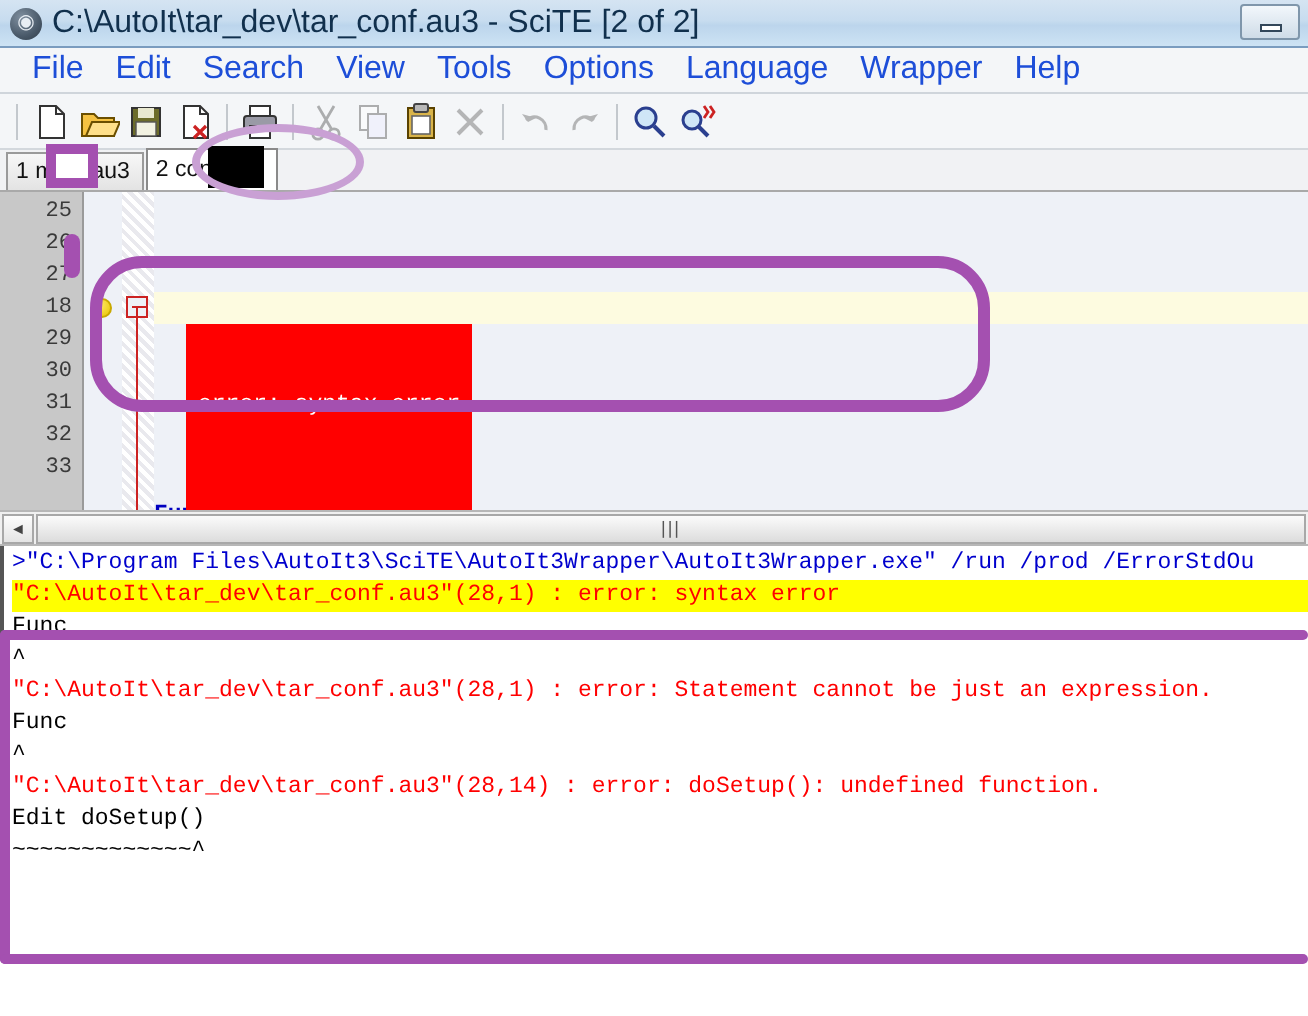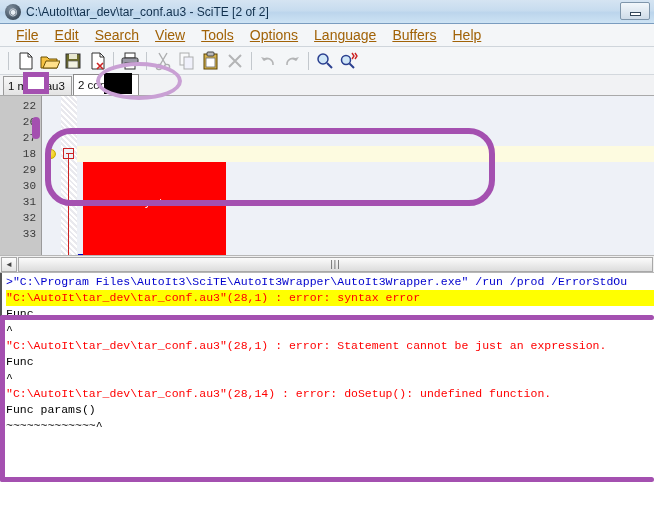--- a/index.html
+++ b/index.html
@@ -22,21 +22,21 @@
   }
   #app-icon{
     width:16px;height:16px;margin-left:5px;margin-right:5px;
     border-radius:50%;
     background:radial-gradient(circle at 35% 30%, #7f8f9f 0%, #4a5a6a 60%, #2f3b47 100%);
     display:flex;align-items:center;justify-content:center;
     color:#e8eef4;font-size:10px;line-height:1;
     flex:0 0 auto;
   }
   #title-text{
-    font-size:12px; color:#11304d;
+    font-size:16px; color:#11304d;
     font-family:"Liberation Sans", sans-serif;
     white-space:nowrap;
   }
   #min-button{
     position:absolute; right:4px; top:2px;
     width:30px;height:18px;
     background:linear-gradient(to bottom,#f2f7fb,#cfdce8);
     border:1px solid #7f96ab; border-radius:2px;
     display:flex;align-items:flex-end;justify-content:center;
     padding-bottom:3px;
@@ -45,24 +45,23 @@
 
   
   #menubar{
     height:23px;
     background:#f4f6f8;
     border-bottom:1px solid #cfd5db;
     display:flex; align-items:center;
     padding-left:8px;
   }
   #menubar .mi{
-    font-size:14px; color:#a16207;
+    font-size:16px; color:#1d4ed8;
     padding:2px 8px;
     white-space:nowrap;
-    text-decoration:underline;
   }
 
   
   #toolbar{
     height:28px;
     background:#f4f6f8;
     border-bottom:1px solid #d3d8dd;
     display:flex; align-items:center;
     padding-left:4px;
   }
@@ -143,21 +142,21 @@
   }
   .fold-box:before{
     content:"";position:absolute;left:2px;top:4px;width:7px;height:1px;background:#cc2222;
   }
   .bookmark{
     position:absolute;left:46px;top:53px;width:10px;height:10px;border-radius:50%;
     background:radial-gradient(circle at 35% 30%,#ffe96a,#e8c400);
     border:1px solid #c9a900;
   }
   .err-block{
-    position:absolute;left:83px;top:66px;
+    position:absolute;left:93px;top:66px;
     background:#ff0000;color:#ffffff;
     font-family:"Liberation Mono", monospace;
     font-size:11.5px;
     padding:1px 6px 2px 6px;
     white-space:pre;
     line-height:16px;
   }
   .kw{color:#0000c0;font-weight:bold;}
   .fn{color:#000000;}
   .paren{color:#ff0000;}
@@ -235,21 +234,21 @@
 </div>
 
 <div id="menubar">
   <div class="mi">File</div>
   <div class="mi">Edit</div>
   <div class="mi">Search</div>
   <div class="mi">View</div>
   <div class="mi">Tools</div>
   <div class="mi">Options</div>
   <div class="mi">Language</div>
-  <div class="mi">Buffers</div>
+  <div class="mi">Wrapper</div>
   <div class="mi">Help</div>
 </div>
 
 <div id="toolbar">
   <div class="tbsep"></div>
 
   <div class="tbi">
     <svg width="22" height="22" viewBox="0 0 22 22">
       <path d="M6 3 h8 l4 4 v12 h-12 z" fill="#fff" stroke="#333" stroke-width="1"></path>
       <path d="M14 3 v4 h4" fill="none" stroke="#333" stroke-width="1"></path>
@@ -357,21 +356,21 @@
 <div id="tabstrip">
   <div class="tab">1 main.au3</div>
   <div class="tab active">2 conf.au3</div>
 </div>
 
 <div id="editor">
 
   <div id="hl-line"></div>
 
   <div id="linecol">
-    <div>22</div>
+    <div>25</div>
     <div>26</div>
     <div>27</div>
     <div>18</div>
     <div>29</div>
     <div>30</div>
     <div>31</div>
     <div>32</div>
     <div>33</div>
   </div>
 
@@ -407,21 +406,21 @@
 
 <div id="output">
   <div class="oline o-blue">&gt;"C:\Program Files\AutoIt3\SciTE\AutoIt3Wrapper\AutoIt3Wrapper.exe" /run /prod /ErrorStdOu</div>
   <div class="oline o-red o-yellowbg">"C:\AutoIt\tar_dev\tar_conf.au3"(28,1) : error: syntax error</div>
   <div class="oline o-black">Func</div>
   <div class="oline o-black">^</div>
   <div class="oline o-red">"C:\AutoIt\tar_dev\tar_conf.au3"(28,1) : error: Statement cannot be just an expression.</div>
   <div class="oline o-black">Func</div>
   <div class="oline o-black">^</div>
   <div class="oline o-red">"C:\AutoIt\tar_dev\tar_conf.au3"(28,14) : error: doSetup(): undefined function.</div>
-  <div class="oline o-black">Func params()</div>
+  <div class="oline o-black">Edit doSetup()</div>
   <div class="oline o-black">~~~~~~~~~~~~~^</div>
 
 </div>
 
 <div class="ann ann-sq" style="left:23px;top:72px;width:26px;height:22px;"></div>
 <div class="ann ann-black" style="left:104px;top:73px;width:28px;height:21px;"></div>
 <div class="ann ann-ellipse" style="left:96px;top:62px;width:86px;height:38px;"></div>
 
 <div class="ann ann-rounded" style="left:45px;top:128px;width:450px;height:78px;"></div>
 

